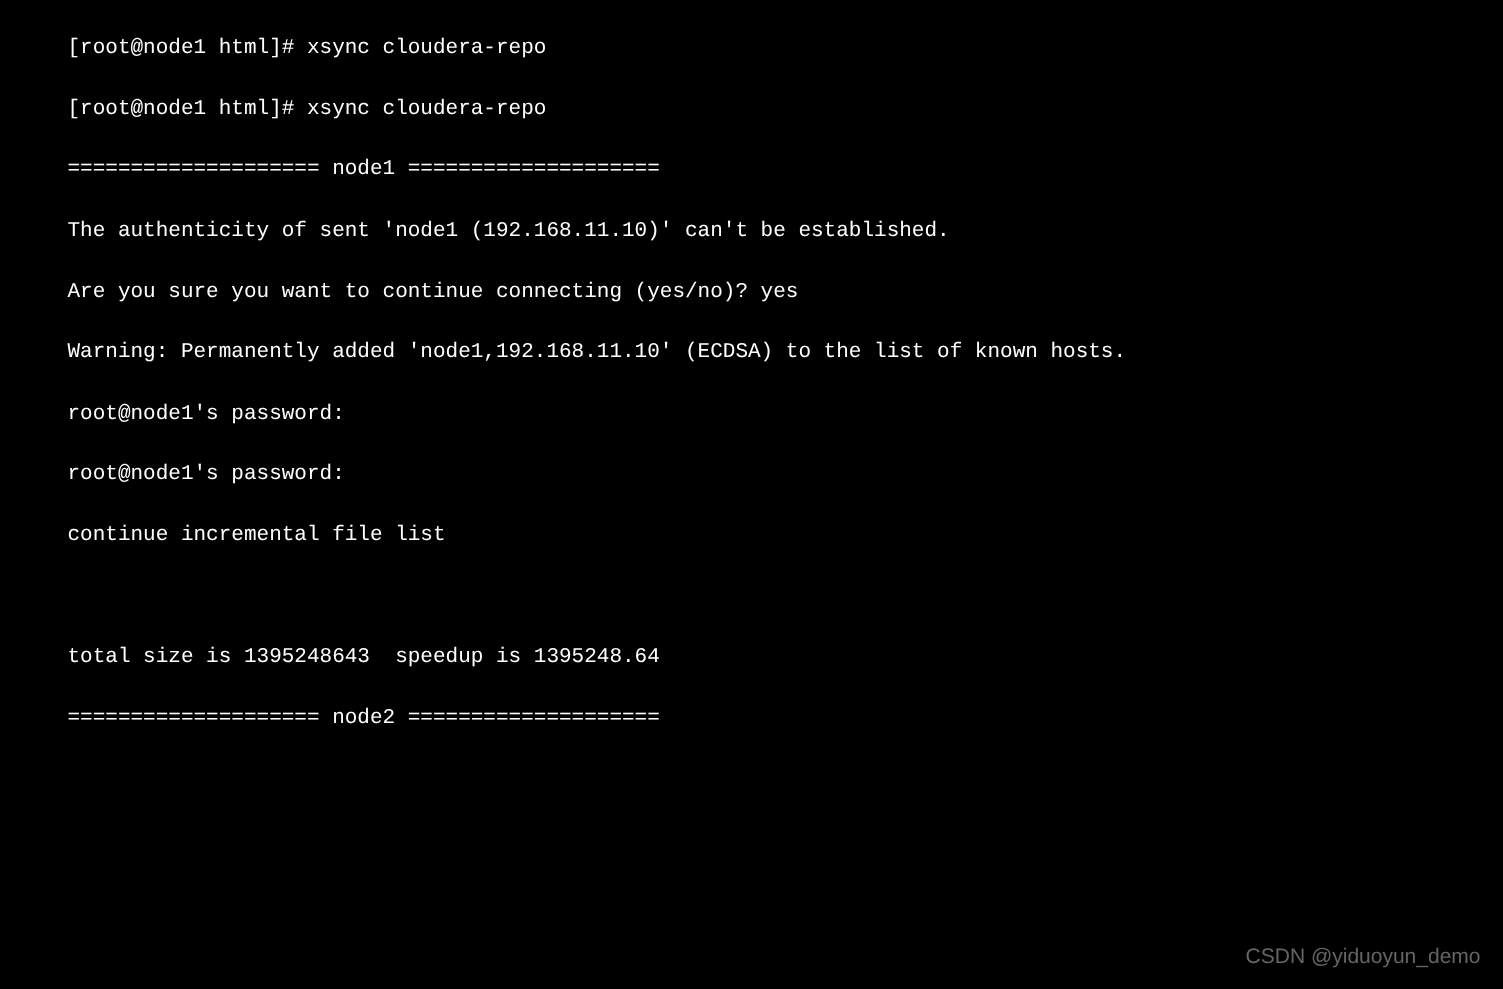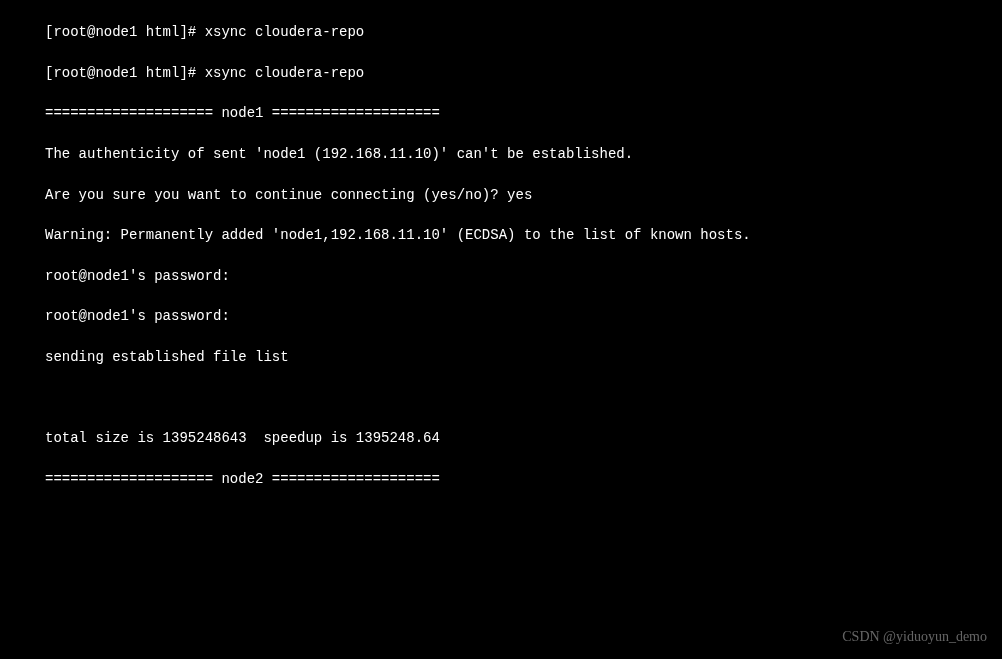--- a/index.html
+++ b/index.html
@@ -25,36 +25,36 @@
     .line {
       display: block;
       margin-left: 40px;
     }
     .watermark {
       position: absolute;
       bottom: 12px;
       right: 15px;
       color: rgba(200, 200, 200, 0.5);
       font-size: 14px;
-      font-family: Liberation Serif, serif;
+      font-family: Liberation Sans, sans-serif;
     }
   </style>
 </head>
 <body>
 
 <div class="terminal">
 <span class="line">[root@node1 html]# xsync cloudera-repo</span>
 <span class="line">[root@node1 html]# xsync cloudera-repo</span>
 <span class="line">==================== node1 ====================</span>
 <span class="line">The authenticity of sent 'node1 (192.168.11.10)' can't be established.</span>
 <span class="line">Are you sure you want to continue connecting (yes/no)? yes</span>
 <span class="line">Warning: Permanently added 'node1,192.168.11.10' (ECDSA) to the list of known hosts.</span>
 <span class="line">root@node1's password: </span>
 <span class="line">root@node1's password: </span>
-<span class="line">sending established file list</span>
+<span class="line">continue incremental file list</span>
 <span class="line"> </span>
 <span class="line">total size is 1395248643  speedup is 1395248.64</span>
 <span class="line">==================== node2 ====================</span>
 
 
 
 
 
 
 

